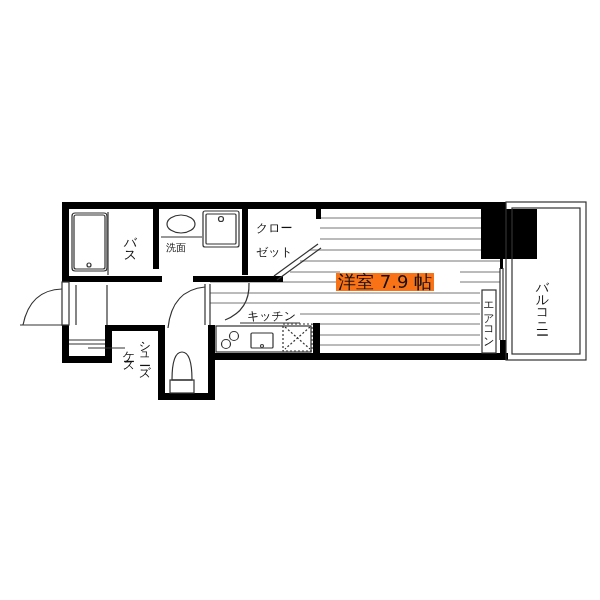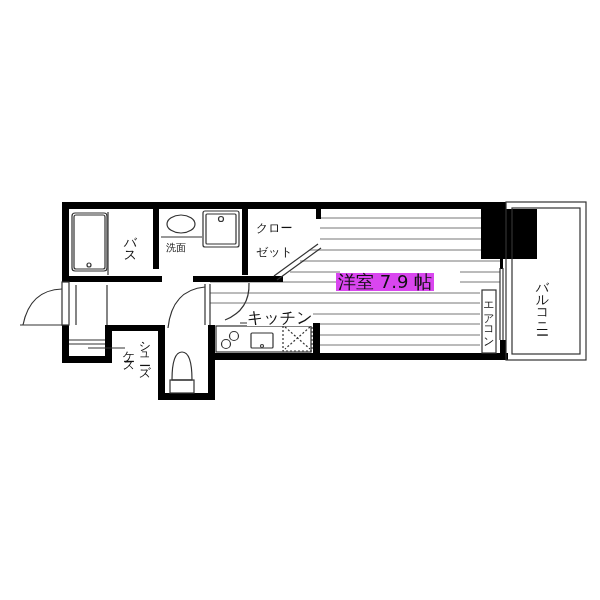--- a/index.html
+++ b/index.html
@@ -123,18 +123,18 @@
     <line x1="503" y1="268" x2="503" y2="340"></line>
 
     <rect x="482" y="290" width="14" height="63" fill="#fff"></rect>
   </g>
 </svg>
 
 <div class="lbl vert" style="left:124px;top:228px;font-size:13px;">バス</div>
 <div class="lbl" style="left:166px;top:243px;font-size:10px;">洗面</div>
 <div class="lbl" style="left:256px;top:222px;font-size:12px;text-align:center;">クロー</div>
 <div class="lbl" style="left:256px;top:246px;font-size:12px;">ゼット</div>
-<div class="lbl" style="left:336px;top:273px;font-size:18px;background:#d946ef;padding:0 2px;">洋室 7.9 帖</div>
-<div class="lbl" style="left:247px;top:310px;font-size:16px;background:#fff;">キッチン</div>
+<div class="lbl" style="left:336px;top:273px;font-size:18px;background:#f97316;padding:0 2px;">洋室 7.9 帖</div>
+<div class="lbl" style="left:247px;top:310px;font-size:12px;background:#fff;">キッチン</div>
 <div class="lbl vert" style="left:139px;top:333px;font-size:12px;">シューズ</div>
 <div class="lbl vert" style="left:123px;top:342px;font-size:12px;">ケース</div>
 <div class="lbl vert" style="left:483px;top:295px;font-size:11px;">エアコン</div>
 <div class="lbl vert" style="left:536px;top:273px;font-size:13px;">バルコニー</div>
 
 </body></html>

